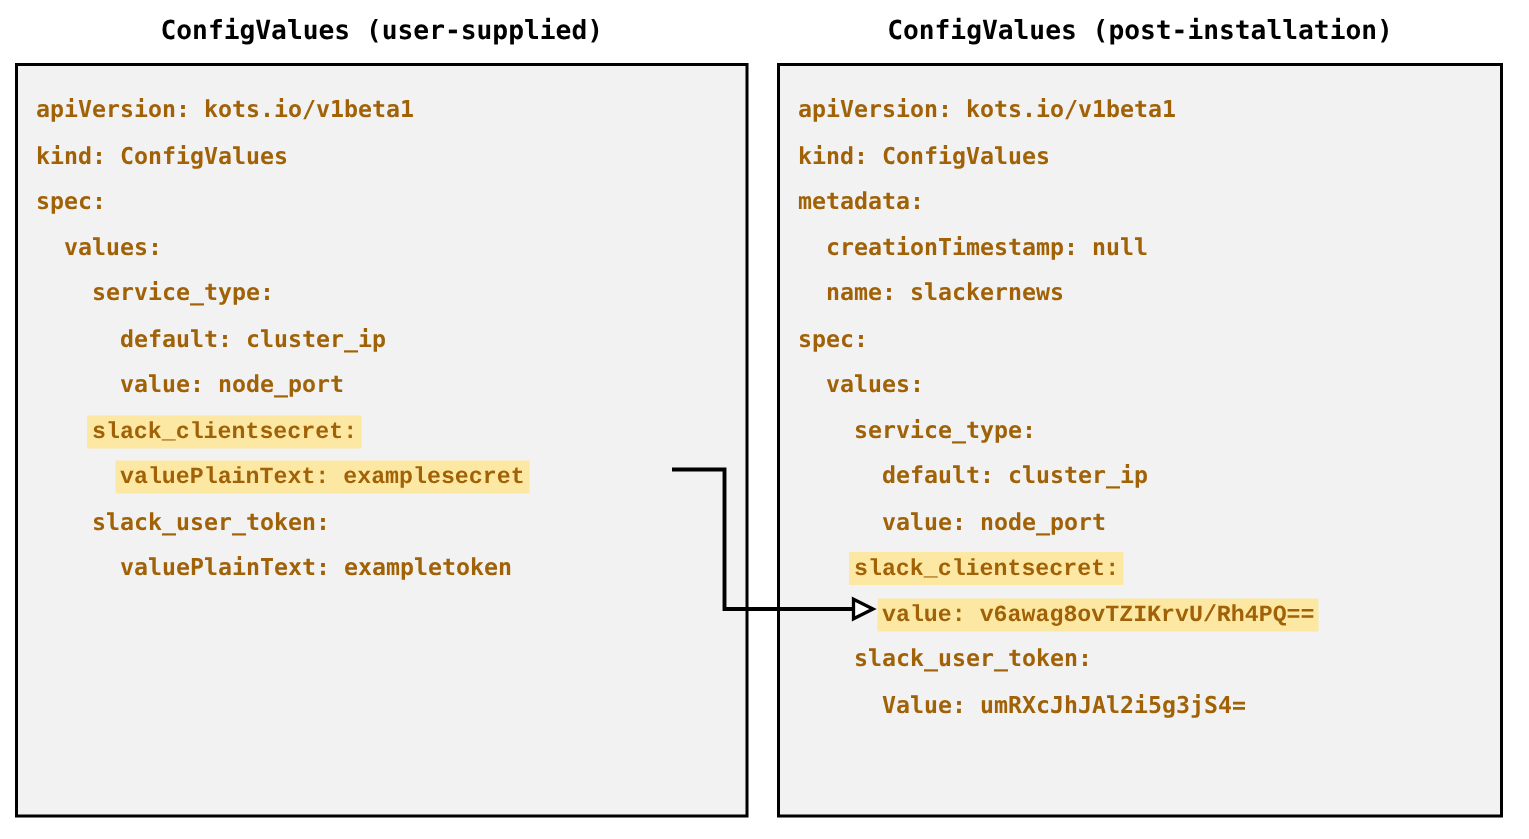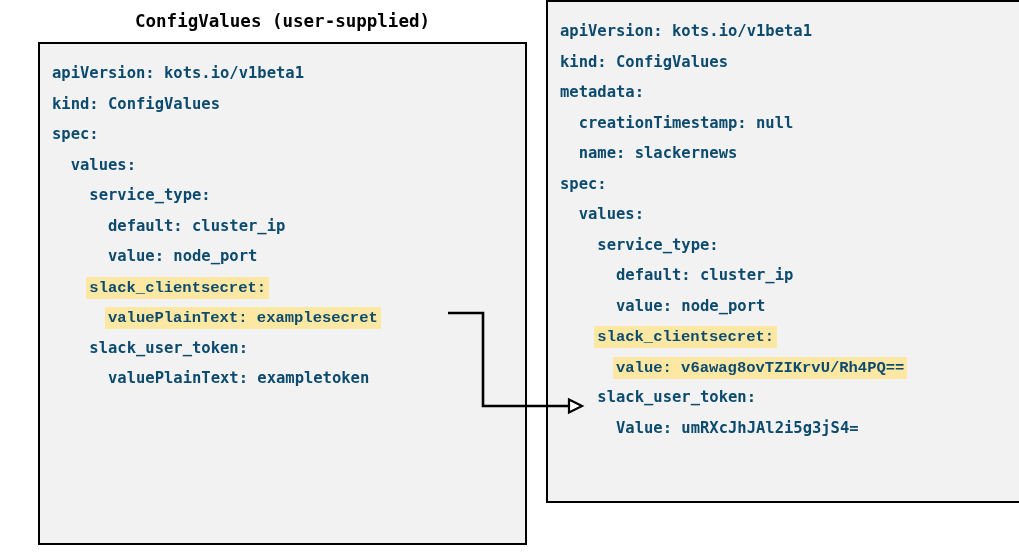--- a/index.html
+++ b/index.html
@@ -11,21 +11,20 @@
     width: 1019px;
     height: 559px;
     position: relative;
     overflow: hidden;
     font-family: "DejaVu Sans Mono", "Liberation Mono", monospace;
   }
 
   .panel-wrap {
     position: absolute;
     top: 0;
-    margin-left: 28px;
   }
   .panel-wrap.left  { left: 10px;  width: 489px; }
   .panel-wrap.right { left: 518px; width: 484px; }
 
   .panel-title {
     text-align: center;
     font-family: "DejaVu Sans Mono", "Liberation Mono", monospace;
     font-weight: bold;
     font-size: 17.5px;
     letter-spacing: 0px;
@@ -43,21 +42,21 @@
     box-sizing: border-box;
     height: 503px;
     padding: 14px 0 0 0;
   }
 
   .code {
     font-family: "DejaVu Sans Mono", "Liberation Mono", monospace;
     font-weight: bold;
     font-size: 15.5px;
     line-height: 30.5px;
-    color: #0c4a6e;
+    color: #a16207;
     white-space: pre;
     padding-left: 12px;
   }
   .code .line {
     height: 30.5px;
     white-space: pre;
   }
   .code .hl {
     background: #fce8a3;
     padding: 2px 3px;
@@ -80,20 +79,21 @@
 <body>
 
 <div class="panel-wrap left">
   <div class="panel-title">ConfigValues (user-supplied)</div>
   <div class="panel-box">
     <div class="code" id="code-left"><div class="line">apiVersion: kots.io/v1beta1</div><div class="line">kind: ConfigValues</div><div class="line">spec:</div><div class="line">  values:</div><div class="line">    service_type:</div><div class="line">      default: cluster_ip</div><div class="line">      value: node_port</div><div class="line">    <span class="hl">slack_clientsecret:</span></div><div class="line">      <span class="hl">valuePlainText: examplesecret</span></div><div class="line">    slack_user_token:</div><div class="line">      valuePlainText: exampletoken</div></div>
   </div>
 </div>
 
 <div class="panel-wrap right">
+  <div class="panel-title">ConfigValues (post-installation)</div>
   <div class="panel-box">
     <div class="code" id="code-right"><div class="line">apiVersion: kots.io/v1beta1</div><div class="line">kind: ConfigValues</div><div class="line">metadata:</div><div class="line">  creationTimestamp: null</div><div class="line">  name: slackernews</div><div class="line">spec:</div><div class="line">  values:</div><div class="line">    service_type:</div><div class="line">      default: cluster_ip</div><div class="line">      value: node_port</div><div class="line">    <span class="hl">slack_clientsecret:</span></div><div class="line">      <span class="hl">value: v6awag8ovTZIKrvU/Rh4PQ==</span></div><div class="line">    slack_user_token:</div><div class="line">      Value: umRXcJhJAl2i5g3jS4=</div></div>
   </div>
 </div>
 
 <svg class="connector" viewBox="0 0 1019 559" width="1019" height="559">
   <path d="M 448 313 L 483 313 L 483 406 L 568 406" fill="none" stroke="#000000" stroke-width="2.6" stroke-linecap="butt" stroke-linejoin="miter"></path>
   <path d="M 569 399.5 L 582 406 L 569 412.5 Z" fill="#ffffff" stroke="#000000" stroke-width="2.2" stroke-linejoin="miter"></path>
 </svg>
 

